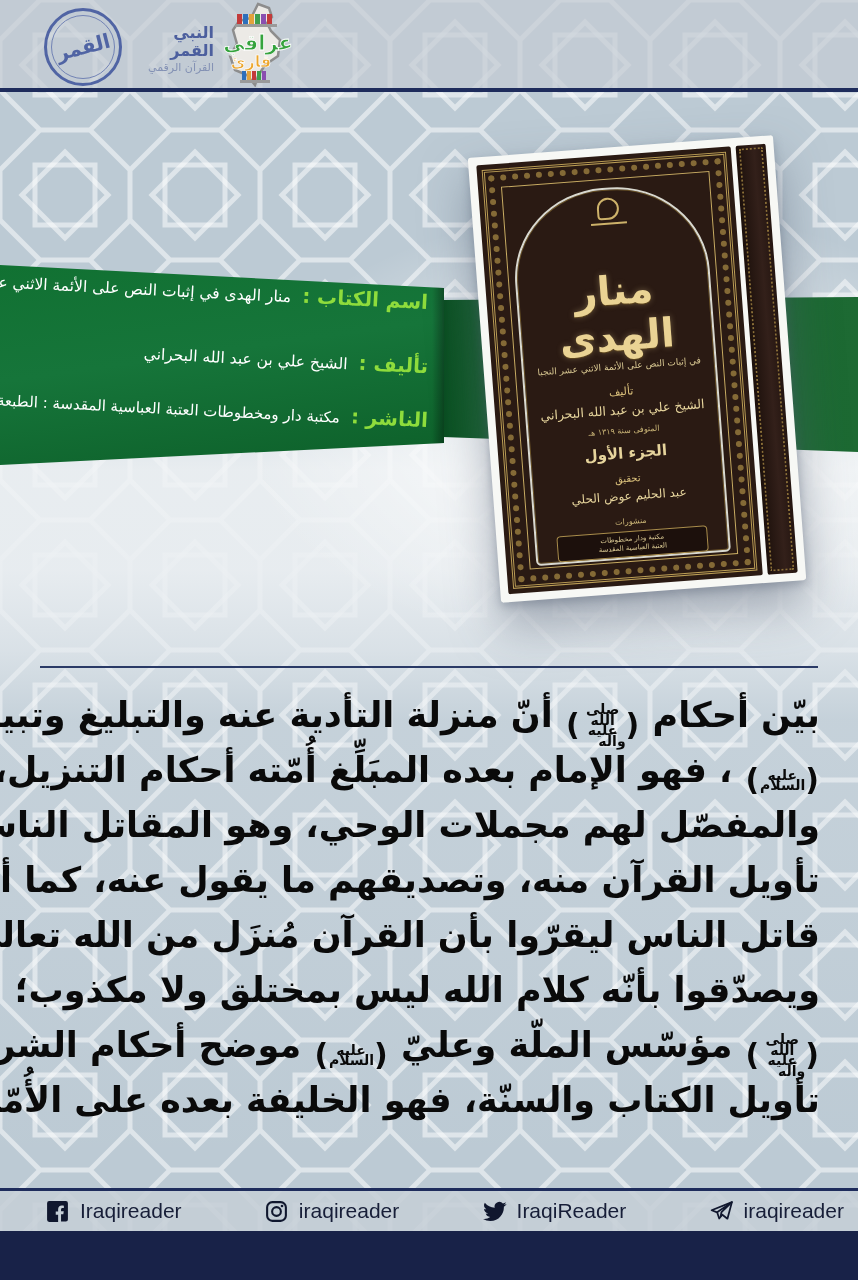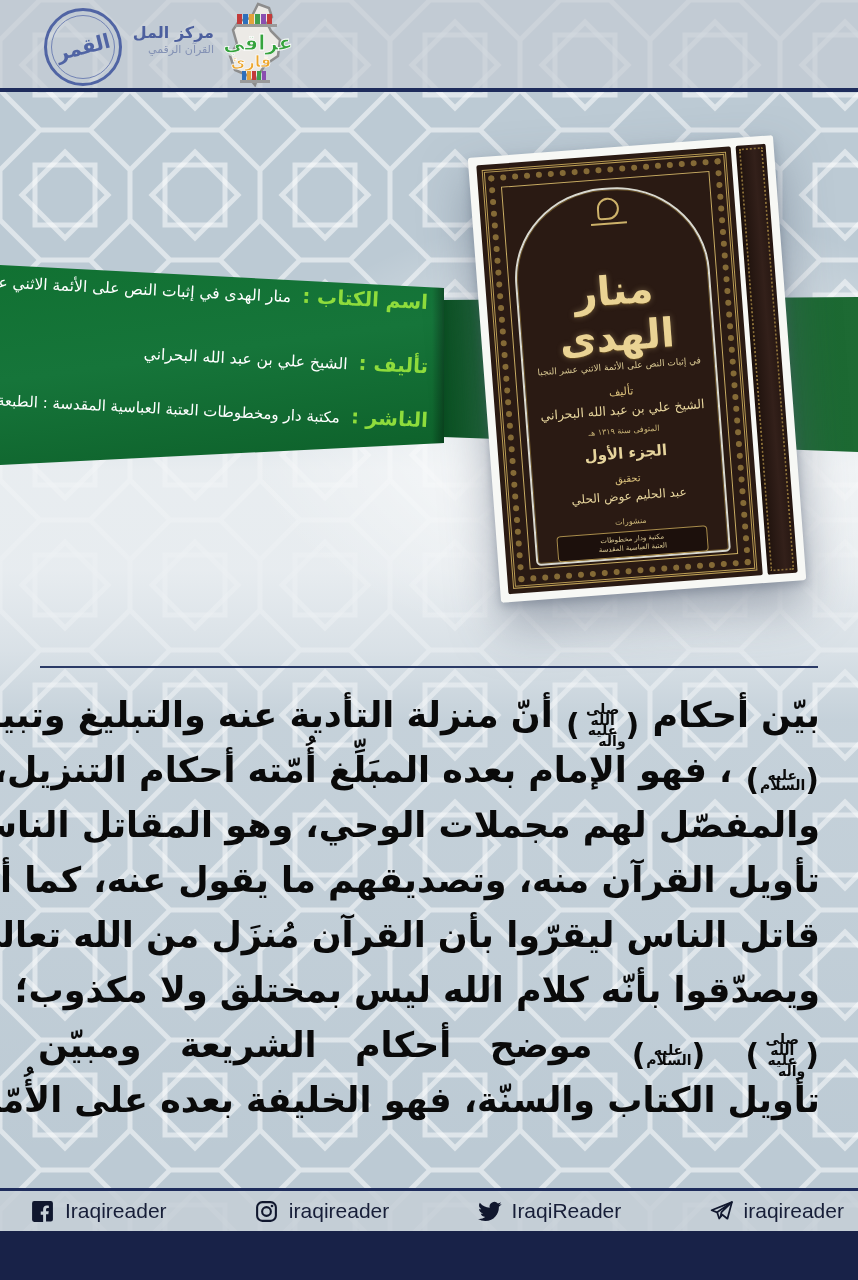--- a/index.html
+++ b/index.html
@@ -79,21 +79,21 @@
      text-align:justify;text-align-last:justify;white-space:nowrap;}
   .article-line.last{text-align-last:right;}
   .hon{display:inline-flex;align-items:center;vertical-align:-8px;margin:0 1px;}
   .hon .par{font-size:30px;font-weight:bold;line-height:1;}
   .hon .hin{display:inline-block;max-width:46px;font-size:14px;line-height:10.5px;
      text-align:center;font-weight:bold;white-space:normal;vertical-align:middle;}
 
   
   .social{position:absolute;left:0;right:0;top:1188px;height:40px;z-index:5;box-sizing:content-box;
      border-top:3px solid #1e2c5c;background:rgba(197,206,214,.88);
-     display:flex;align-items:center;justify-content:space-between;padding:0 14px 0 30px;direction:ltr;}
+     display:flex;align-items:center;justify-content:space-between;padding:0 14px 0 45px;direction:ltr;}
   .s-item{display:flex;align-items:center;gap:10px;color:#171e38;
      font-family:"Liberation Sans",sans-serif;font-size:21px;font-weight:500;}
   .s-icon{width:25px;height:25px;display:block;}
   .footer{position:absolute;left:0;right:0;bottom:0;height:49px;background:#182248;z-index:5;}
 </style>
 </head>
 <body>
 
 <div class="canvas">
 
@@ -110,21 +110,21 @@
     <rect width="858" height="1280" fill="url(#geo)"></rect>
   </svg>
   <div class="glow"></div>
 
   <div class="header">
     <div class="qamar-circle">
       <span class="inner-ring"></span>
       <span class="qamar-monogram">القمر</span>
     </div>
     <div class="qamar-text">
-      <div class="qamar-title">مركز المل</div>
+      <div class="qamar-title">النبي القمر</div>
       <div class="qamar-sub">القرآن الرقمي</div>
     </div>
     <svg class="ir-logo" width="100" height="86" viewBox="0 0 100 86">
       <path d="M52 3l11 4 3 9-5 6 4 8 9 9-2 16-13 9-7 11-3 9-8-10-12-5-5-14 7-12-4-14 6-9 12-3z" fill="#eceae6" stroke="#8d8d8d" stroke-width="2.5"></path>
       <g>
         <rect x="31" y="13" width="5" height="10" fill="#c23b3b"></rect>
         <rect x="37" y="13" width="5" height="10" fill="#2e6fbb"></rect>
         <rect x="43" y="13" width="5" height="10" fill="#e2a23b"></rect>
         <rect x="49" y="13" width="5" height="10" fill="#3f9e4d"></rect>
         <rect x="55" y="13" width="5" height="10" fill="#8a4fb0"></rect>
@@ -202,21 +202,21 @@
           <span class="par">)</span>
         </span> <span>، فهو الإمام بعده المبَلِّغ أُمّته أحكام التنزيل،</span></div>
       <div class="article-line"><span>والمفصّل لهم مجملات الوحي، وهو المقاتل الناس على قبولهم</span></div>
       <div class="article-line"><span>تأويل القرآن منه، وتصديقهم ما يقول عنه، كما أنّ النبي</span> </div>
       <div class="article-line"><span>قاتل الناس ليقرّوا بأن القرآن مُنزَل من الله تعالى عليه</span></div>
       <div class="article-line"><span>ويصدّقوا بأنّه كلام الله ليس بمختلق ولا مكذوب؛ فرسول الله</span></div>
       <div class="article-line"><span class="hon">
           <span class="par">(</span>
           <span class="hin">صلى الله عليه وآله</span>
           <span class="par">)</span>
-        </span>  <span class="hon">
+        </span> <span>مؤسّس الملّة وعليّ</span> <span class="hon">
           <span class="par">(</span>
           <span class="hin">عليه السلام</span>
           <span class="par">)</span>
         </span> <span>موضح أحكام الشريعة ومبيّن</span></div>
       <div class="article-line last"><span>تأويل الكتاب والسنّة، فهو الخليفة بعده على الأُمّة.</span></div>
     </div>
 
   <div class="social">
     <div class="s-item">
       <svg class="s-icon" viewBox="0 0 24 24">

